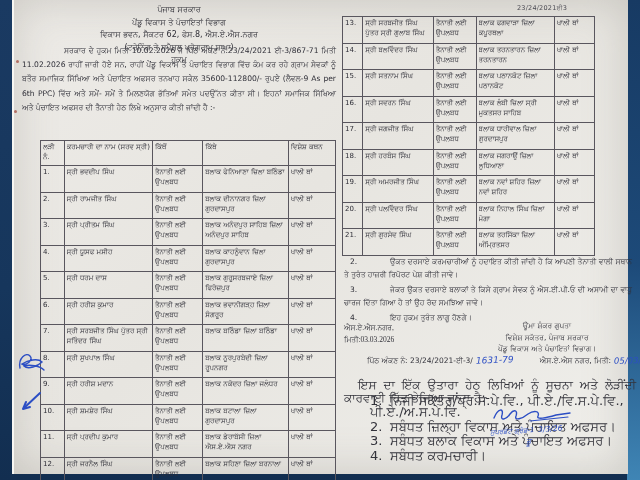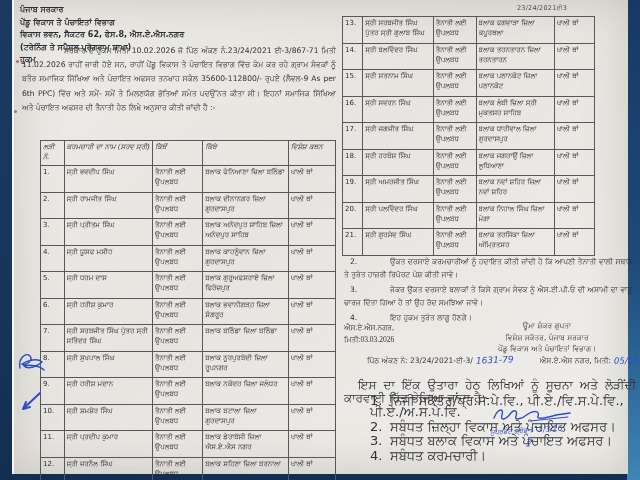--- a/index.html
+++ b/index.html
@@ -13,33 +13,33 @@
   .page{
     position:absolute;left:12px;top:0;width:616px;height:474px;
     background:linear-gradient(135deg,#edebe7 0%,#e7e5e0 45%,#efeeea 100%);
     box-shadow:inset 0 0 45px rgba(115,110,100,.28);
   }
   .page-edge{position:absolute;left:0;top:0;width:2px;height:100%;background:#f7f6f2;}
   .speck{position:absolute;width:3px;height:3px;border-radius:50%;background:#a85346;opacity:.8;}
 
   .stamp{position:absolute;left:505px;top:4px;font-size:6.5px;color:#4a4a52;letter-spacing:.2px;}
 
-  .doc-header{position:absolute;left:8px;top:4px;width:318px;
-    font-size:8px;line-height:12.5px;color:#2e2e36;font-weight:bold;}
+  .doc-header{position:absolute;left:8px;top:4px;width:318px;text-align:center;
+    font-size:8px;line-height:12.5px;color:#2e2e36;font-weight:normal;}
   .doc-header .hl{white-space:nowrap;}
 
   .intro{position:absolute;left:10px;top:44px;width:314px;
     font-size:7.6px;line-height:14.2px;text-align:justify;text-indent:42px;color:#2f2f38;}
 
   table.roster{border-collapse:collapse;table-layout:fixed;font-size:7px;color:#2d2d36;}
   table.roster td,table.roster th{border:1px solid #59565e;padding:0 2px;vertical-align:top;
     font-weight:normal;text-align:left;}
   table.roster .cw{overflow:hidden;line-height:10px;padding-top:1px;}
   .table-left{position:absolute;left:28px;top:140px;width:296px;}
-  .table-left thead .cw{height:23px;font-style:italic;}
+  .table-left thead .cw{height:23px;}
   .table-left tbody .cw{height:24.5px;}
   .table-right{position:absolute;left:330px;top:16px;width:253px;}
   .table-right tbody .cw{height:24.5px;}
 
   .directives{position:absolute;left:332px;top:256px;width:288px;font-size:7.5px;
     line-height:12.5px;color:#2f2f38;}
   .directive{position:relative;text-indent:46px;text-align:justify;margin-bottom:3px;}
   .dnum{position:absolute;left:6px;top:0;text-indent:0;}
 
   .sig-place{position:absolute;left:332px;top:322px;font-size:7.5px;line-height:12px;font-family:Liberation Serif, serif;}
@@ -189,21 +189,21 @@
     <td>
             <div class="cw">5.</div>
           </td>
     <td>
             <div class="cw">ਸ੍ਰੀ ਧਰਮ ਦਾਸ</div>
           </td>
     <td>
             <div class="cw">ਤੈਨਾਤੀ ਲਈ ਉਪਲਬਧ</div>
           </td>
     <td>
-            <div class="cw">ਬਲਾਕ ਗੁਰੂਅਫਸਰਾਏ ਜ਼ਿਲਾ ਫਿਰੋਜ਼ਪੁਰ</div>
+            <div class="cw">ਬਲਾਕ ਗੁਰੂਸਰਬਜਾਏ ਜ਼ਿਲਾ ਫਿਰੋਜ਼ਪੁਰ</div>
           </td>
     <td>
             <div class="cw">ਖਾਲੀ ਥਾਂ</div>
           </td>
   </tr>
         <tr>
     <td>
             <div class="cw">6.</div>
           </td>
     <td>

